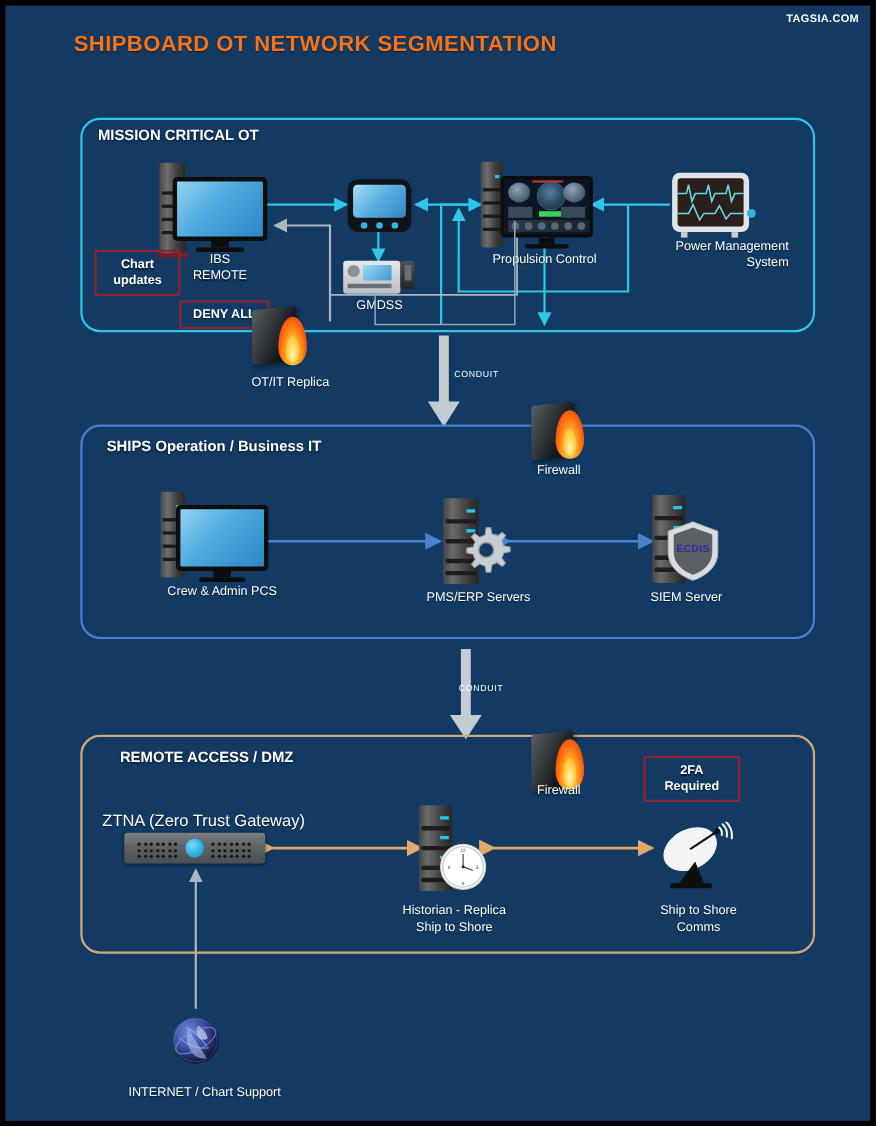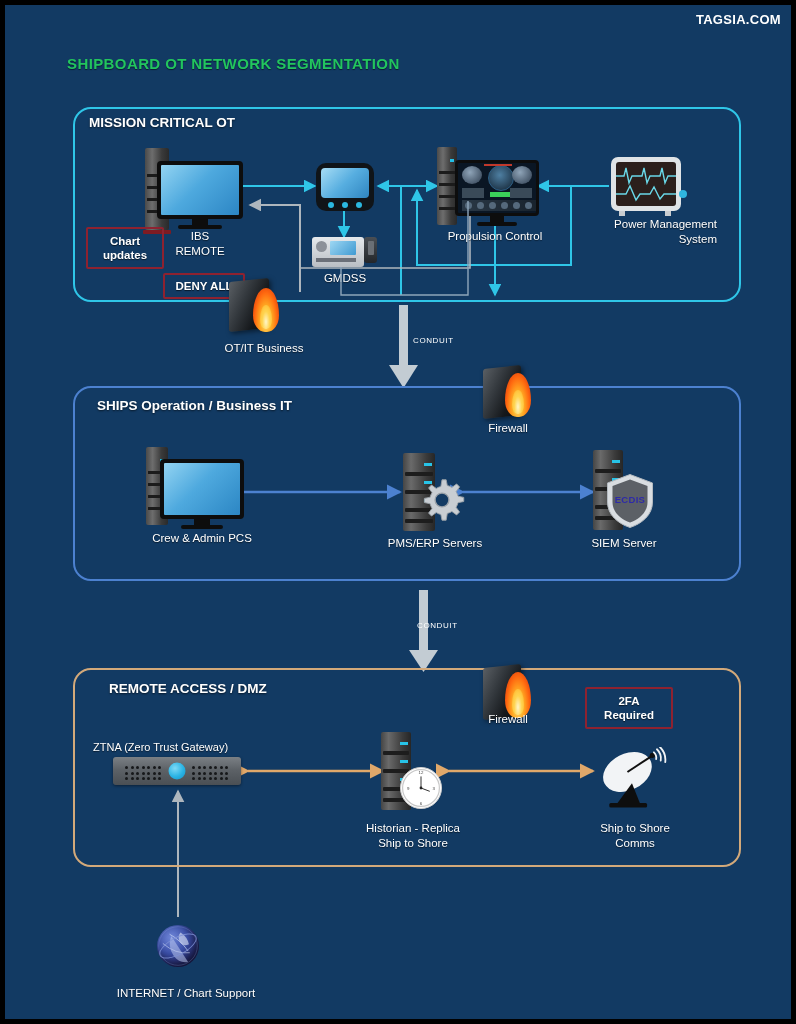--- a/index.html
+++ b/index.html
@@ -9,26 +9,26 @@
     width:796px;height:1024px;
     background:#123A63;
     border:5px solid #000000;
     box-sizing:border-box;
     overflow:hidden;
   }
   .abs{position:absolute;}
   
   #brand{
     top:7px;right:10px;
-    font-size:13px;font-weight:bold;color:#ffffff;
+    font-size:10px;font-weight:bold;color:#ffffff;
     letter-spacing:.3px;
   }
   #title{
-    top:48px;left:62px;
-    font-size:15px;font-weight:bold;color:#22c55e;
+    top:24px;left:62px;
+    font-size:20px;font-weight:bold;color:#f97316;
     line-height:22px;letter-spacing:.4px;
     text-shadow:0 1px 1px rgba(0,0,0,.5);
   }
   
   .zone{
     border-radius:18px;
     box-sizing:border-box;
     background:transparent;
   }
   #zone1{left:68px;top:102px;width:668px;height:195px;border:2px solid #2FC6E8;}
@@ -351,21 +351,21 @@
   </div>
 
   <svg class="abs" style="left:0;top:0;pointer-events:none;" width="796" height="1024">
     <polyline points="336,262 336,290 463,290 463,196" fill="none" stroke="#8fa6bb" stroke-width="1.4"></polyline>
   </svg>
 
   <div class="dev" style="left:224px;top:271px;width:56px;height:56px;">
     <div class="fw-body abs" style="left:0;top:4px;width:40px;height:50px;"></div>
     <div class="flame abs" style="left:24px;top:12px;width:26px;height:44px;"></div>
   </div>
-  <div class="abs nlabel" style="left:198px;top:336px;width:122px;">OT/IT Business</div>
+  <div class="abs nlabel" style="left:198px;top:336px;width:122px;">OT/IT Replica</div>
 
   <div class="abs conduit-label" style="left:408px;top:331px;">CONDUIT</div>
 
   <div class="dev" style="left:478px;top:358px;width:56px;height:56px;">
     <div class="fw-body abs" style="left:0;top:4px;width:38px;height:50px;"></div>
     <div class="flame abs" style="left:22px;top:10px;width:26px;height:44px;"></div>
   </div>
   <div class="abs nlabel" style="left:458px;top:416px;width:90px;">Firewall</div>
 
   <div class="dev" style="left:141px;top:442px;width:22px;height:78px;">
@@ -433,21 +433,21 @@
   </div>
   <div class="abs nlabel" style="left:458px;top:707px;width:90px;">Firewall</div>
 
   <div class="abs redbox" style="left:580px;top:682px;width:84px;height:38px;">
     <div>
       <div>2FA</div>
       <div>Required</div>
     </div>
   </div>
 
-  <div class="abs nlabel" style="left:88px;top:735px;width:170px;text-align:left;font-size:11px;">ZTNA (Zero Trust Gateway)</div>
+  <div class="abs nlabel" style="left:88px;top:735px;width:170px;text-align:left;font-size:15px;">ZTNA (Zero Trust Gateway)</div>
   <div class="dev ztna" style="left:108px;top:752px;width:128px;height:28px;">
     <div class="ztna-dots" style="left:12px;">
       <i></i>
         <i></i>
         <i></i>
         <i></i>
         <i></i>
         <i></i>
         <i></i>
       <i></i>

